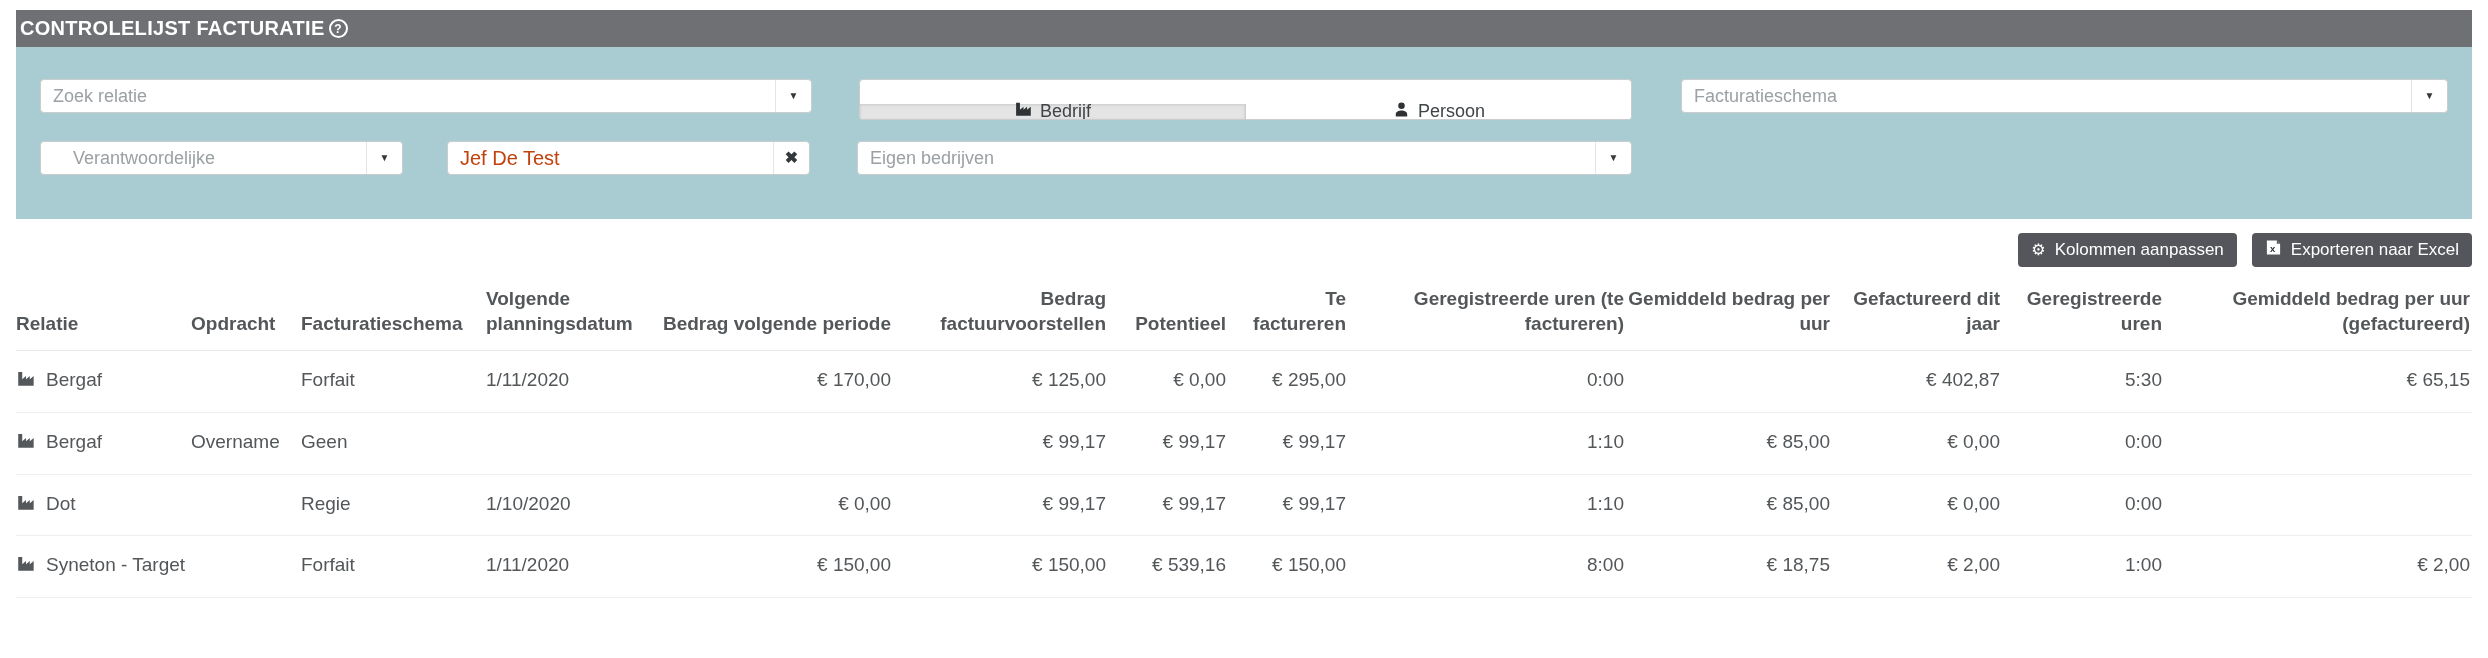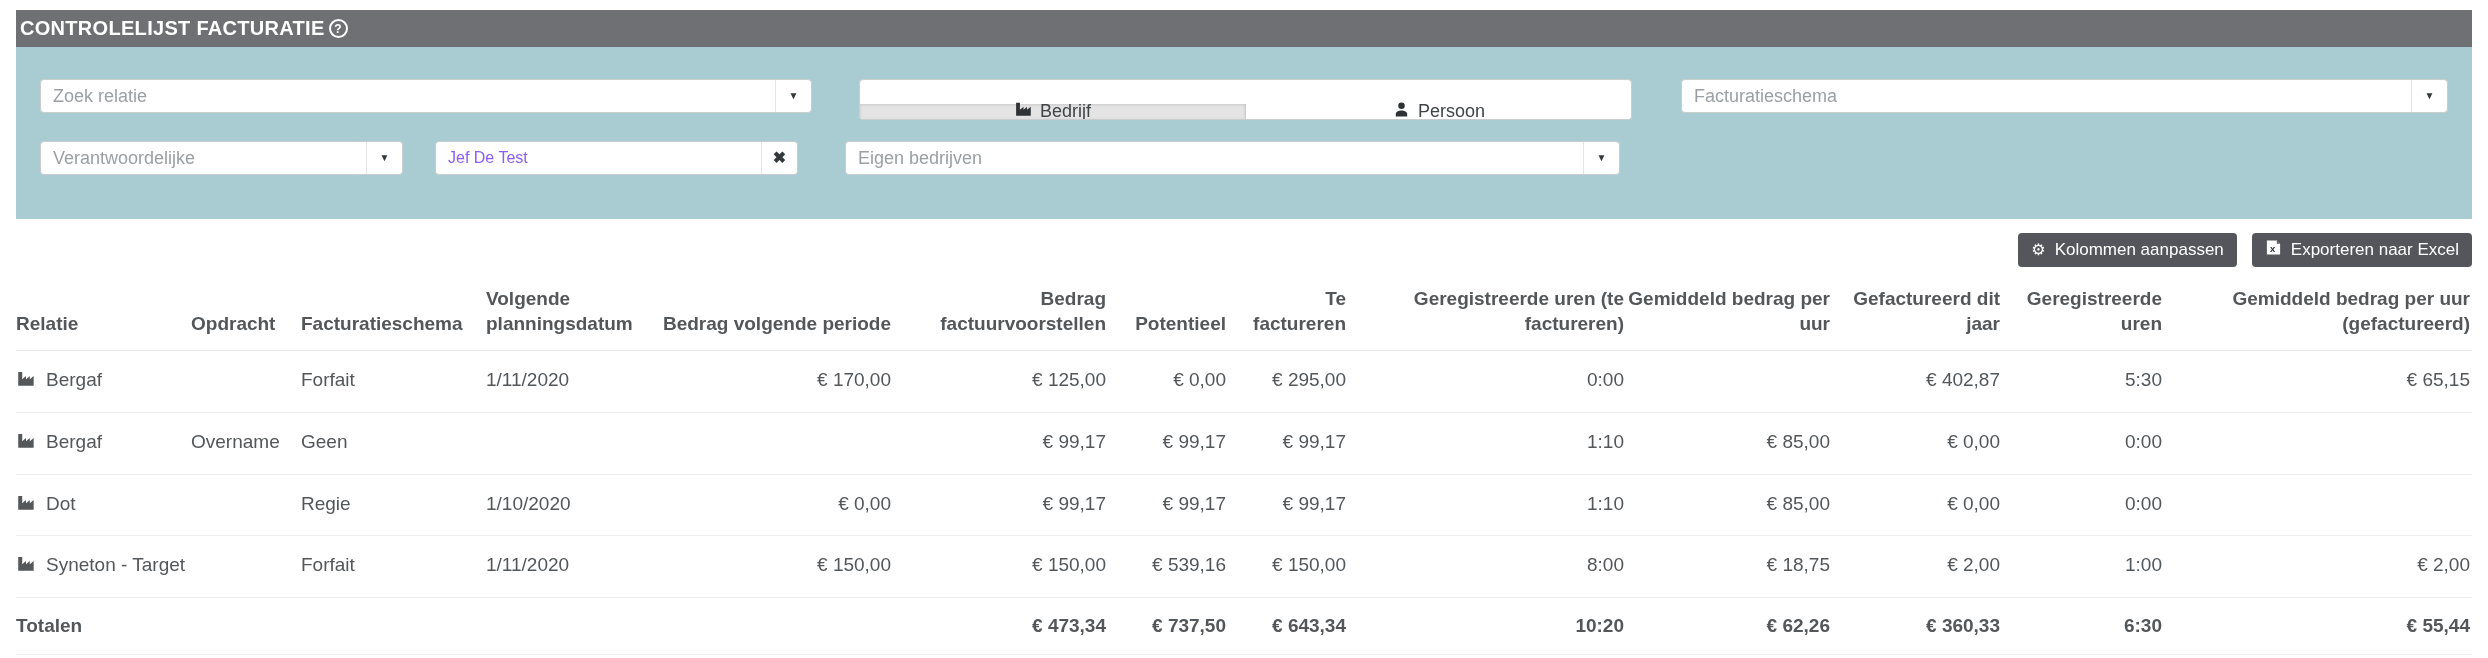--- a/index.html
+++ b/index.html
@@ -23,32 +23,32 @@
   }
   .filter-area { background:#a9ccd3; padding:32px 24px 44px 24px; }
   .filter-row { display:flex; align-items:flex-start; }
   .filter-row + .filter-row { margin-top:21px; }
 
   .ctrl {
     background:#fff; border:1px solid #c9cdce; border-radius:4px;
     height:34px; display:flex; align-items:center; overflow:hidden;
   }
   .ctrl .ph { padding:0 12px; font-size:18px; color:#9aa0a3; white-space:nowrap; }
-  .ctrl .val { padding:0 12px; font-size:16px; color:#8b5cf6; white-space:nowrap; }
+  .ctrl .val { padding:0 12px; font-size:20px; color:#c2410c; white-space:nowrap; }
   .ctrl .seg {
     margin-left:auto; border-left:1px solid #e3e5e6; width:36px; height:100%;
     display:flex; align-items:center; justify-content:center; color:#33383b;
   }
   .caret-glyph { font-size:10px; line-height:1; }
   .x-glyph { font-size:16px; font-weight:bold; line-height:1; }
 
   .w-zoek { width:772px; margin-right:47px; }
   .w-group { width:773px; margin-right:49px; }
   .w-fact { flex:1; }
-  .w-verant { width:363px; margin-right:32px; }
+  .w-verant { width:363px; margin-right:44px;padding-left:20px; }
   .w-resp { width:363px; margin-right:47px; }
   .w-eigen { width:775px; }
 
   .btn-group {
     display:flex; width:773px; height:41px;
     border:1px solid #c9cdce; border-radius:4px; overflow:hidden; background:#fff;
   }
   .btn-group .tbtn {
     flex:1; display:flex; align-items:center; justify-content:center; gap:7px;
     font-size:18px; color:#3f4447; background:#fff; cursor:pointer;margin-top:24px;
@@ -270,29 +270,14 @@
         <td class="ar">€ 150,00</td>
         <td class="ar">€ 150,00</td>
         <td class="ar">€ 539,16</td>
         <td class="ar">€ 150,00</td>
         <td class="ar">8:00</td>
         <td class="ar">€ 18,75</td>
         <td class="ar">€ 2,00</td>
         <td class="ar">1:00</td>
         <td class="ar">€ 2,00</td>
       </tr>
-      <tr class="totals">
-        <td class="al">Totalen</td>
-        <td class="al"></td>
-        <td class="al"></td>
-        <td class="al"></td>
-        <td class="ar"></td>
-        <td class="ar">€ 473,34</td>
-        <td class="ar">€ 737,50</td>
-        <td class="ar">€ 643,34</td>
-        <td class="ar">10:20</td>
-        <td class="ar">€ 62,26</td>
-        <td class="ar">€ 360,33</td>
-        <td class="ar">6:30</td>
-        <td class="ar">€ 55,44</td>
-      </tr>
     </tbody>
 </table>
 
 </body></html>

